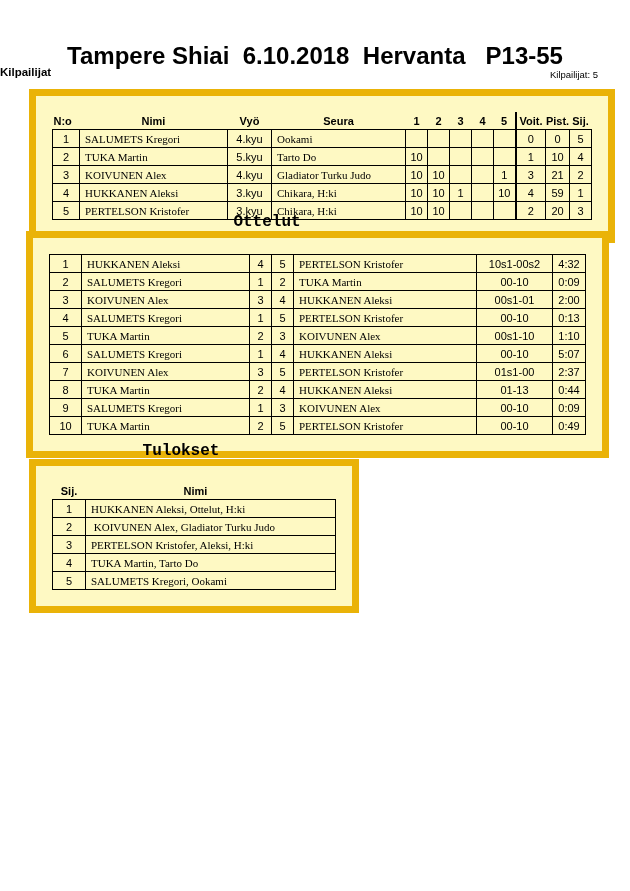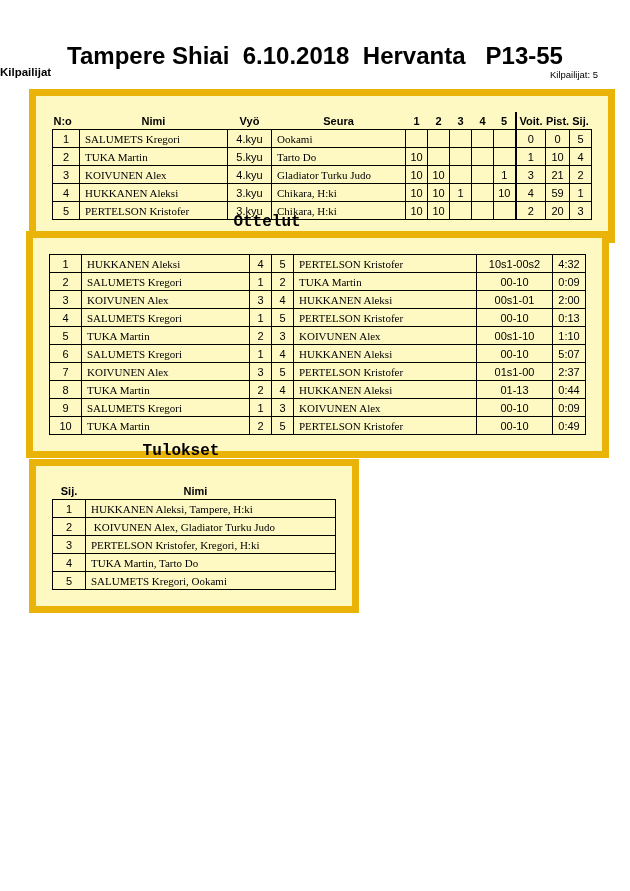--- a/index.html
+++ b/index.html
@@ -268,29 +268,29 @@
         <col style="width:33px">
         <col style="width:250px">
       </colgroup>
     <tbody>
         <tr>
       <th>Sij.</th>
       <th class="shift-left-sm">Nimi</th>
     </tr>
     <tr>
       <td>1</td>
-      <td class="l">HUKKANEN Aleksi, Tampere, H:ki</td>
+      <td class="l">HUKKANEN Aleksi, Ottelut, H:ki</td>
     </tr>
     <tr>
       <td>2</td>
       <td class="l"> KOIVUNEN Alex, Gladiator Turku Judo</td>
     </tr>
     <tr>
       <td>3</td>
-      <td class="l">PERTELSON Kristofer, Kregori, H:ki</td>
+      <td class="l">PERTELSON Kristofer, Aleksi, H:ki</td>
     </tr>
     <tr>
       <td>4</td>
       <td class="l">TUKA Martin, Tarto Do</td>
     </tr>
     <tr>
       <td>5</td>
       <td class="l">SALUMETS Kregori, Ookami</td>
     </tr>
   </tbody>

